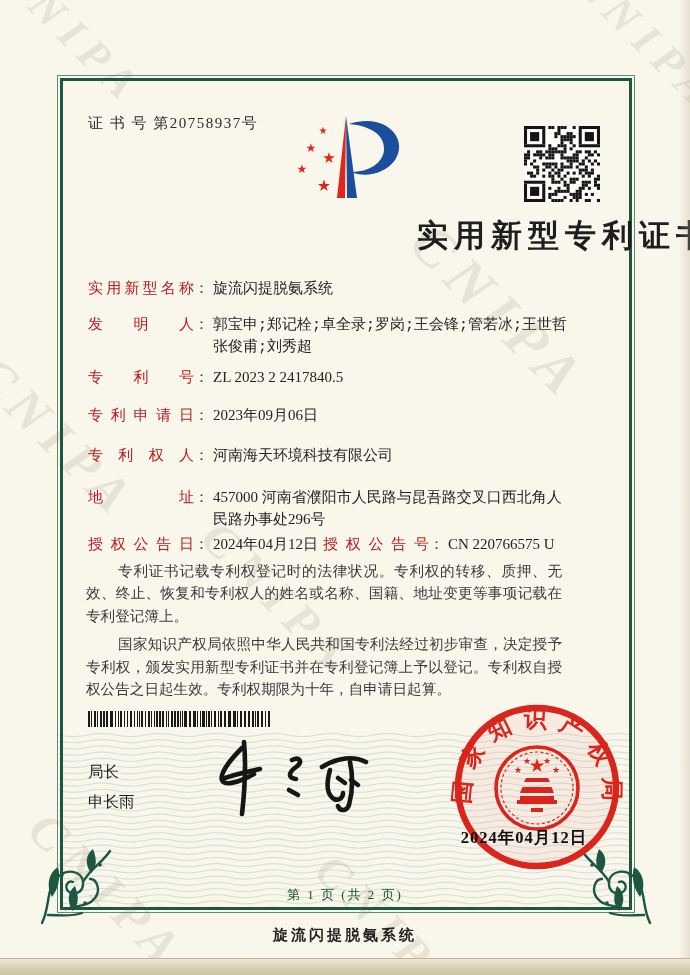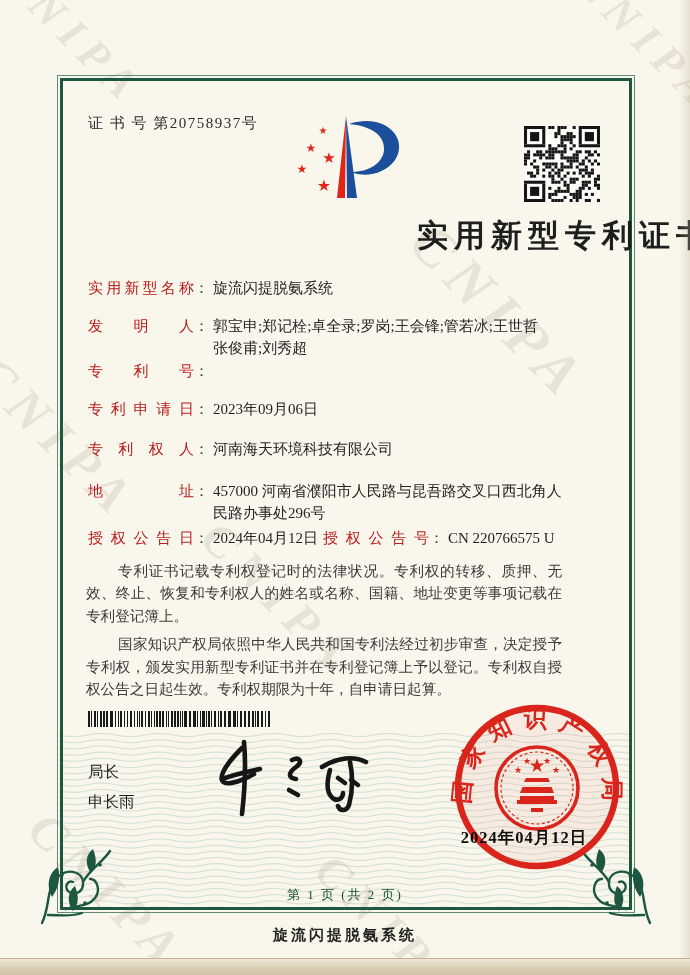--- a/index.html
+++ b/index.html
@@ -35,21 +35,21 @@
     position:absolute;left:57px;top:215px;width:656px;
     text-align:right;font-size:31px;font-weight:bold;
     letter-spacing:6px;color:#1e1e1e;
   }
   
   .fields{
     position:absolute;left:88px;top:277px;width:490px;
     font-size:15px;line-height:22px;
   }
   .frow{margin-bottom:16px;white-space:nowrap;}
-  .frow:nth-child(2){margin-bottom:1px;}
+  .frow:nth-child(2){margin-bottom:7px;font-family:Liberation Mono, monospace;}
   .frow:nth-child(4){margin-bottom:18px;}
   .frow:nth-child(5){margin-bottom:20px;}
   .frow:nth-child(6){margin-bottom:3px;}
   .flabel{
     display:inline-block;width:106px;
     text-align:justify;text-align-last:justify;vertical-align:top;
     color:#b91c1c;
   }
   .fcolon{display:inline-block;vertical-align:top;margin-right:4px;color:#343434;}
   .fvalue{display:inline-block;vertical-align:top;color:#242424;}
@@ -390,21 +390,21 @@
   <div id="fields-container">
   <div class="frow">
     <span class="flabel">实用新型名称</span><span class="fcolon">：</span><span class="fvalue"><div>旋流闪提脱氨系统</div></span>
   </div>
 
   <div class="frow">
     <span class="flabel">发明人</span><span class="fcolon">：</span><span class="fvalue"><div>郭宝申;郑记栓;卓全录;罗岗;王会锋;管若冰;王世哲</div><div>张俊甫;刘秀超</div></span>
   </div>
 
   <div class="frow">
-    <span class="flabel">专利号</span><span class="fcolon">：</span>
+    <span class="flabel">专利号</span><span class="fcolon">：</span><span class="fvalue"><div>ZL 2023 2 2417840.5</div></span>
   </div>
 
   <div class="frow">
     <span class="flabel">专利申请日</span><span class="fcolon">：</span><span class="fvalue"><div>2023年09月06日</div></span>
   </div>
 
   <div class="frow">
     <span class="flabel">专利权人</span><span class="fcolon">：</span><span class="fvalue"><div>河南海天环境科技有限公司</div></span>
   </div>
 

